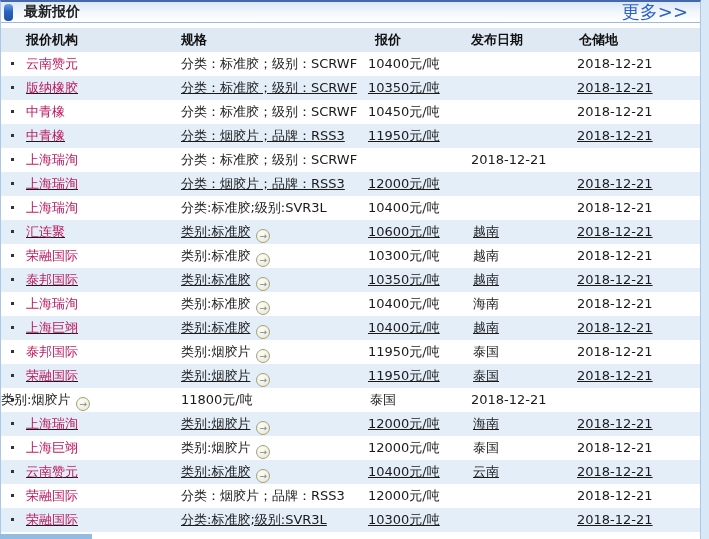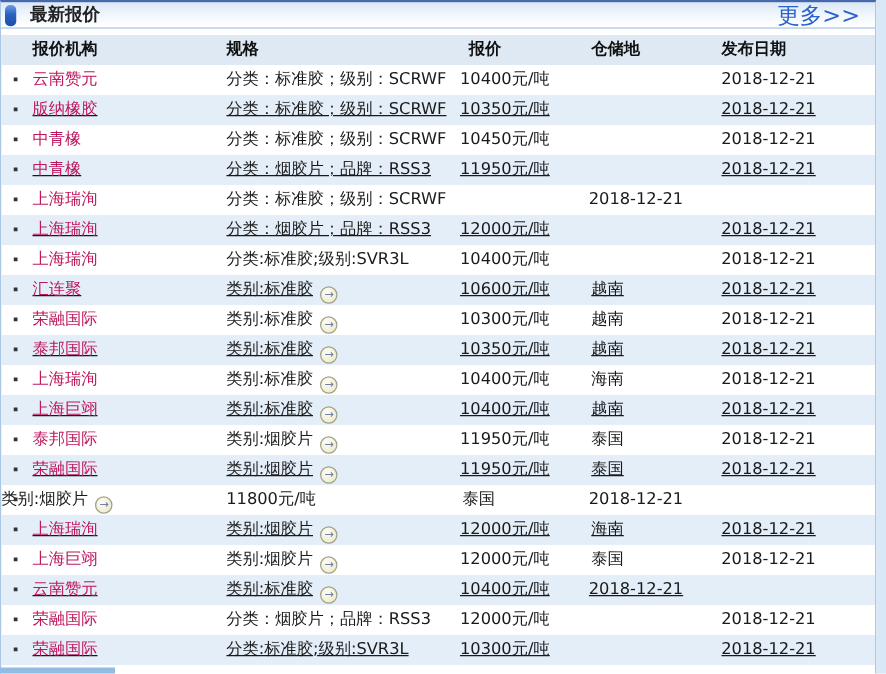--- a/index.html
+++ b/index.html
@@ -126,22 +126,22 @@
       <span class="title-text">最新报价</span>
       <a class="more-link">更多&gt;&gt;</a>
     </div>
 
     <div class="title-gap"></div>
 
     <div class="grid-row hdr-row">
       <span class="hdr-cell hdr-org">报价机构</span>
       <span class="hdr-cell">规格</span>
       <span class="hdr-cell hdr-price">报价</span>
+      <span class="hdr-cell">发布日期</span>
       <span class="hdr-cell hdr-loc">仓储地</span>
-      <span class="hdr-cell">发布日期</span>
     </div>
 
     <div>
   <div class="grid-row">
     <span class="bullet"></span>
     <div class="cell org-cell">
       <a class="org-link">云南赞元</a>
     </div>
     <div class="cell spec-cell">
       <span>分类：标准胶；级别：SCRWF</span>
@@ -357,20 +357,21 @@
 
   <div class="grid-row stripe">
     <span class="bullet"></span>
     <div class="cell org-cell">
       <a class="org-link">云南赞元</a>
     </div>
     <div class="cell spec-cell">
       <span>类别:标准胶</span><span class="detail-icon">→</span>
     </div>
     <div class="cell price-cell">10400元/吨</div>
+    <div class="cell loc-cell">云南</div>
     <div class="cell date-cell">2018-12-21</div>
   </div>
 
   <div class="grid-row">
     <span class="bullet"></span>
     <div class="cell org-cell">
       <a class="org-link">荣融国际</a>
     </div>
     <div class="cell spec-cell">
       <span>分类：烟胶片；品牌：RSS3</span>

